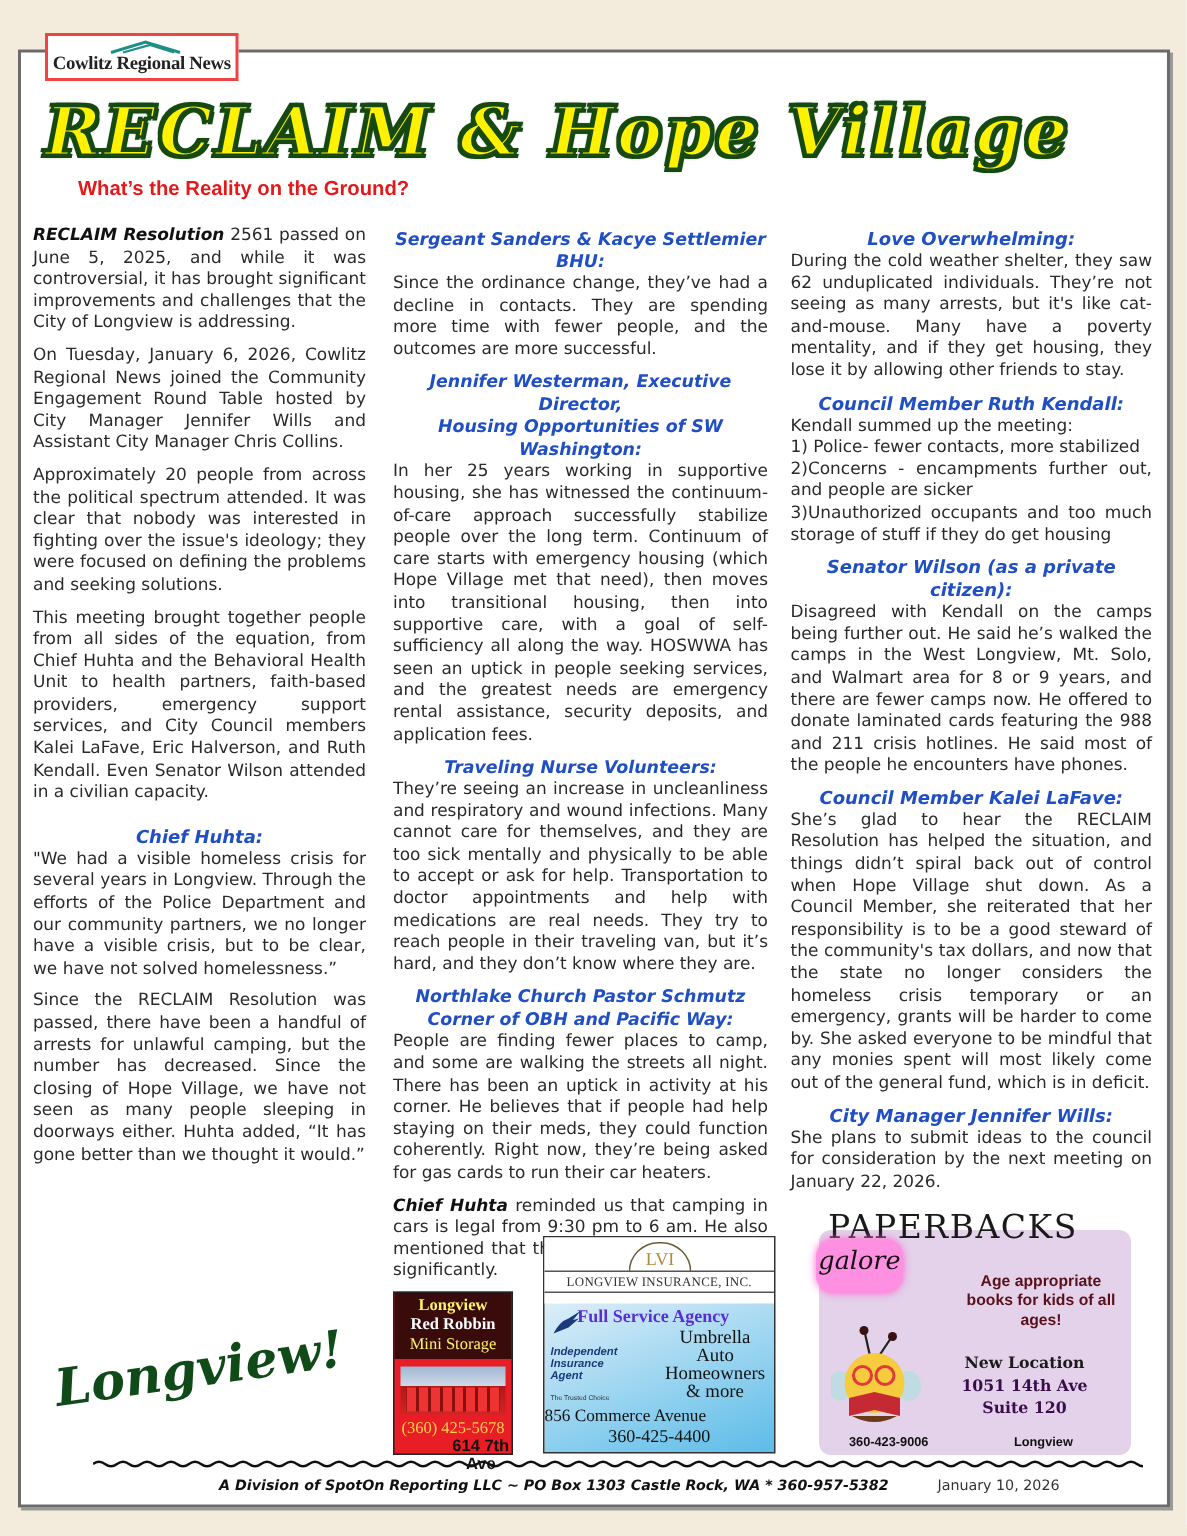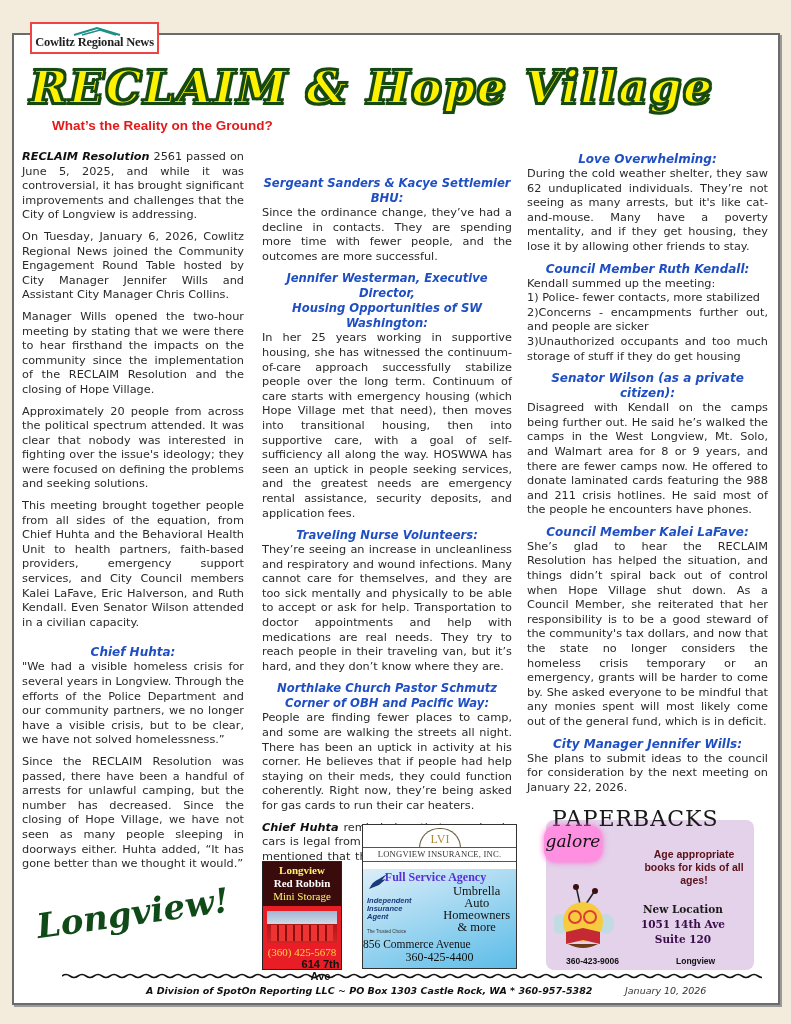--- a/index.html
+++ b/index.html
@@ -31,21 +31,21 @@
     text-shadow: 0 0 3px #174a12, 0 0 3px #174a12, 2px 2px 0 #174a12, -2px -2px 0 #174a12, 2px -2px 0 #174a12, -2px 2px 0 #174a12;
     white-space: nowrap; line-height: 52px;
   }
   .subhead {
     position: absolute; left: 52px; top: 118px;
     font-family: "Liberation Sans", sans-serif; font-weight: bold; font-size: 13.5px; color: #e31a1a;
   }
 
   .col { position: absolute; top: 150px; font-family: "DejaVu Sans", sans-serif; font-size: 11.3px; line-height: 14.6px; color: #2a2a2a; }
   .col1 { left: 22px; width: 222px; }
-  .col2 { left: 262px; width: 250px; margin-top: 24px; }
+  .col2 { left: 262px; width: 250px; }
   .col3 { left: 527px; width: 241px; }
   .col p { text-align: justify; margin-bottom: 7px; }
   .col .kh { font-weight: bold; font-style: italic; color: #111; }
   .col h3 {
     font-family: "DejaVu Sans", sans-serif; font-style: italic; font-weight: bold; font-size: 12px;
     color: #1f4fc2; text-align: center; line-height: 15px; margin-top: 2px;
   }
   .col2 h3 { font-size: 11.6px; }
   .col .list-line { text-align: justify; }
   .spacer { height: 6px; }
@@ -112,42 +112,41 @@
   .ad-paperbacks .bee { position: absolute; left: 14px; top: 78px; width: 60px; height: 68px; }
   .ad-paperbacks .pphone { position: absolute; left: 26px; top: 150px; font-family: "Liberation Sans", sans-serif; font-weight: bold; font-size: 8.5px; color: #111; }
   .ad-paperbacks .pcity { position: absolute; left: 136px; top: 150px; font-family: "Liberation Sans", sans-serif; font-weight: bold; font-size: 8.5px; color: #111; }
 
   .wavy-rule { position: absolute; left: 62px; top: 972px; width: 700px; height: 8px; }
 
   .footer-credit {
     position: absolute; left: 146px; top: 985px; font-family: "DejaVu Sans", sans-serif; font-style: italic; font-weight: bold;
     font-size: 9.5px; color: #111;
   }
-  .footer-date { position: absolute; left: 625px; top: 985px; font-family: "DejaVu Sans", sans-serif; font-size: 9.5px; color: #333; font-style: italic; }
+  .footer-date { position: absolute; left: 625px; top: 985px; font-family: "DejaVu Sans", sans-serif; font-size: 9.5px; color: #333; }
 </style>
 </head>
 <body>
 
 <div class="page-frame"></div>
 
 <div class="masthead">
   <svg class="masthead-roof" viewBox="0 0 50 10">
     <path d="M2 9 L25 2 L48 9" fill="none" stroke="#1d8f86" stroke-width="2"></path>
     <path d="M10 9 L28 4 L44 9" fill="none" stroke="#1d8f86" stroke-width="1.5"></path>
   </svg>
   <span class="masthead-name">Cowlitz Regional News</span>
 </div>
 
 <div class="headline">RECLAIM &amp; Hope Village</div>
 <div class="subhead">What’s the Reality on the Ground?</div>
 
 <div class="col col1">
   <p><span class="kh">RECLAIM Resolution</span><span> 2561 passed on June 5, 2025, and while it was controversial, it has brought significant improvements and challenges that the City of Longview is addressing.</span></p>
   <p>On Tuesday, January 6, 2026, Cowlitz Regional News joined the Community Engagement Round Table hosted by City Manager Jennifer Wills and Assistant City Manager Chris Collins.</p>
-  <p>Manager Wills opened the two-hour meeting by stating that we were there to hear firsthand the impacts on the community since the implementation of the RECLAIM Resolution and the closing of Hope Village.</p>
   <p>Approximately 20 people from across the political spectrum attended. It was clear that nobody was interested in fighting over the issue's ideology; they were focused on defining the problems and seeking solutions.</p>
   <p>This meeting brought together people from all sides of the equation, from Chief Huhta and the Behavioral Health Unit to health partners, faith-based providers, emergency support services, and City Council members Kalei LaFave, Eric Halverson, and Ruth Kendall. Even Senator Wilson attended in a civilian capacity.</p>
   <div class="spacer"></div>
   <h3>Chief Huhta:</h3>
   <p>"We had a visible homeless crisis for several years in Longview. Through the efforts of the Police Department and our community partners, we no longer have a visible crisis, but to be clear, we have not solved homelessness.”</p>
   <p>Since the RECLAIM Resolution was passed, there have been a handful of arrests for unlawful camping, but the number has decreased. Since the closing of Hope Village, we have not seen as many people sleeping in doorways either. Huhta added, “It has gone better than we thought it would.”</p>
 </div>
 
 <div class="col col2">
   <h3>Sergeant Sanders &amp; Kacye Settlemier BHU:</h3>

